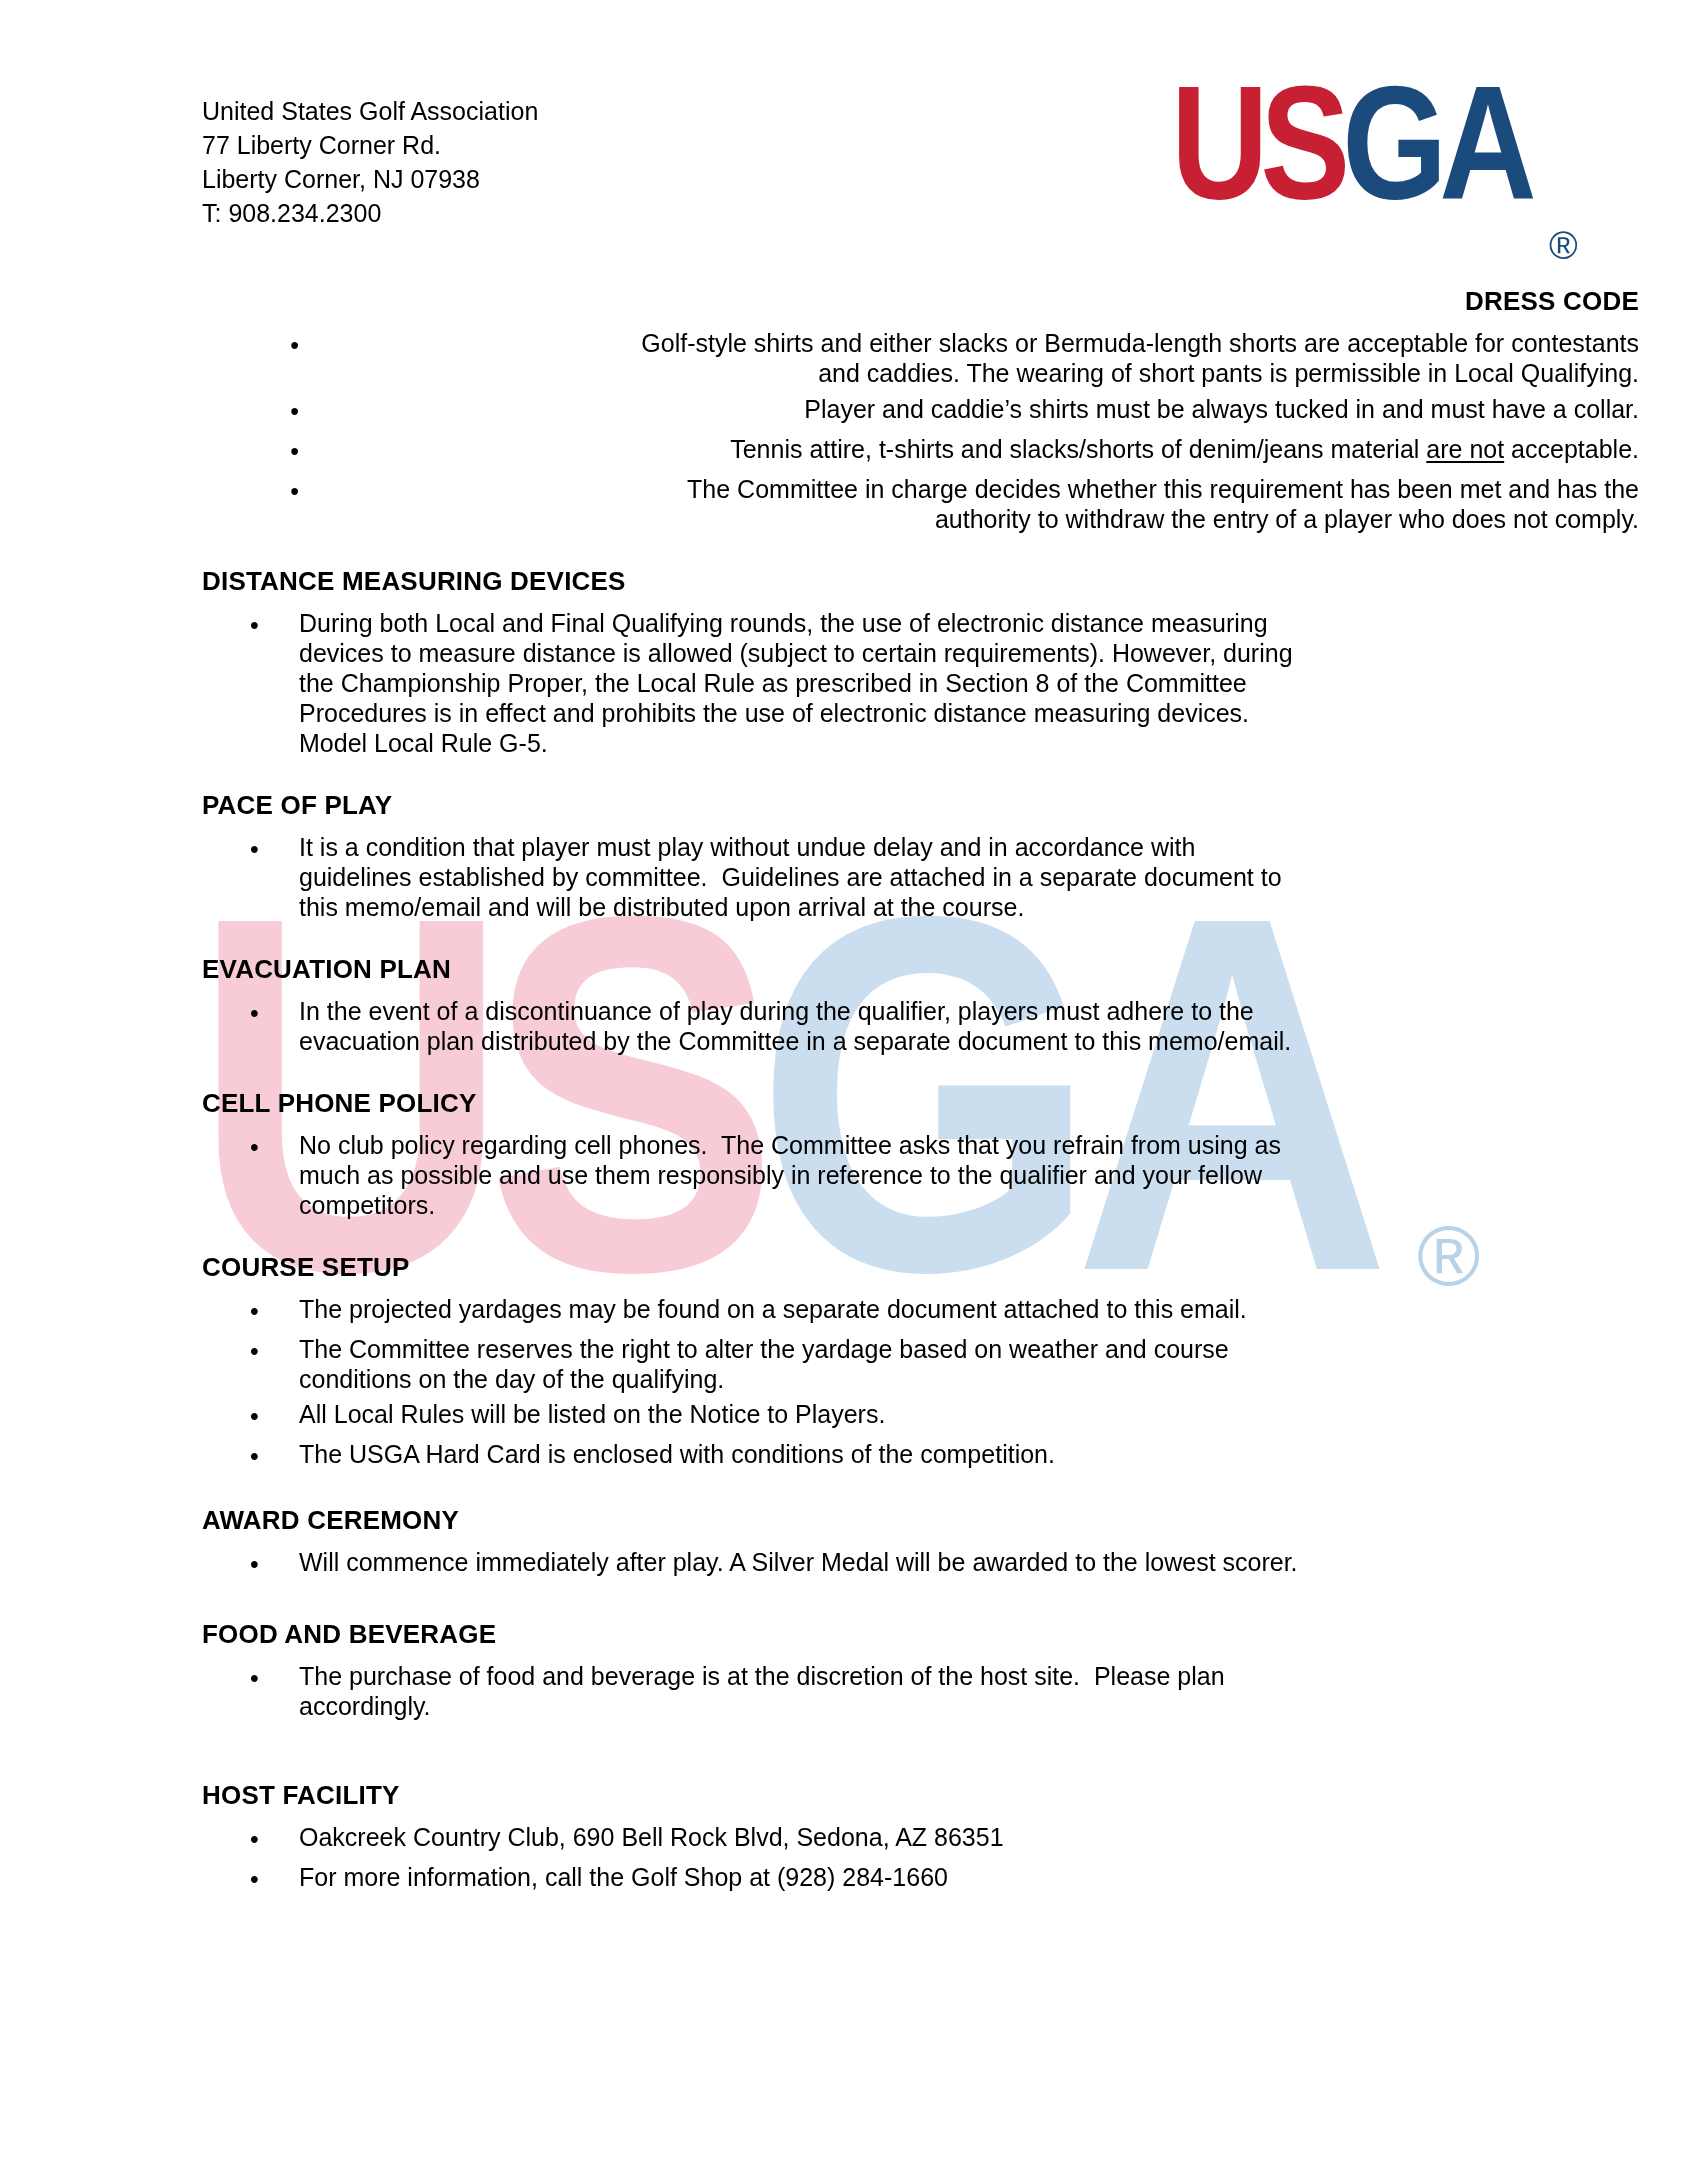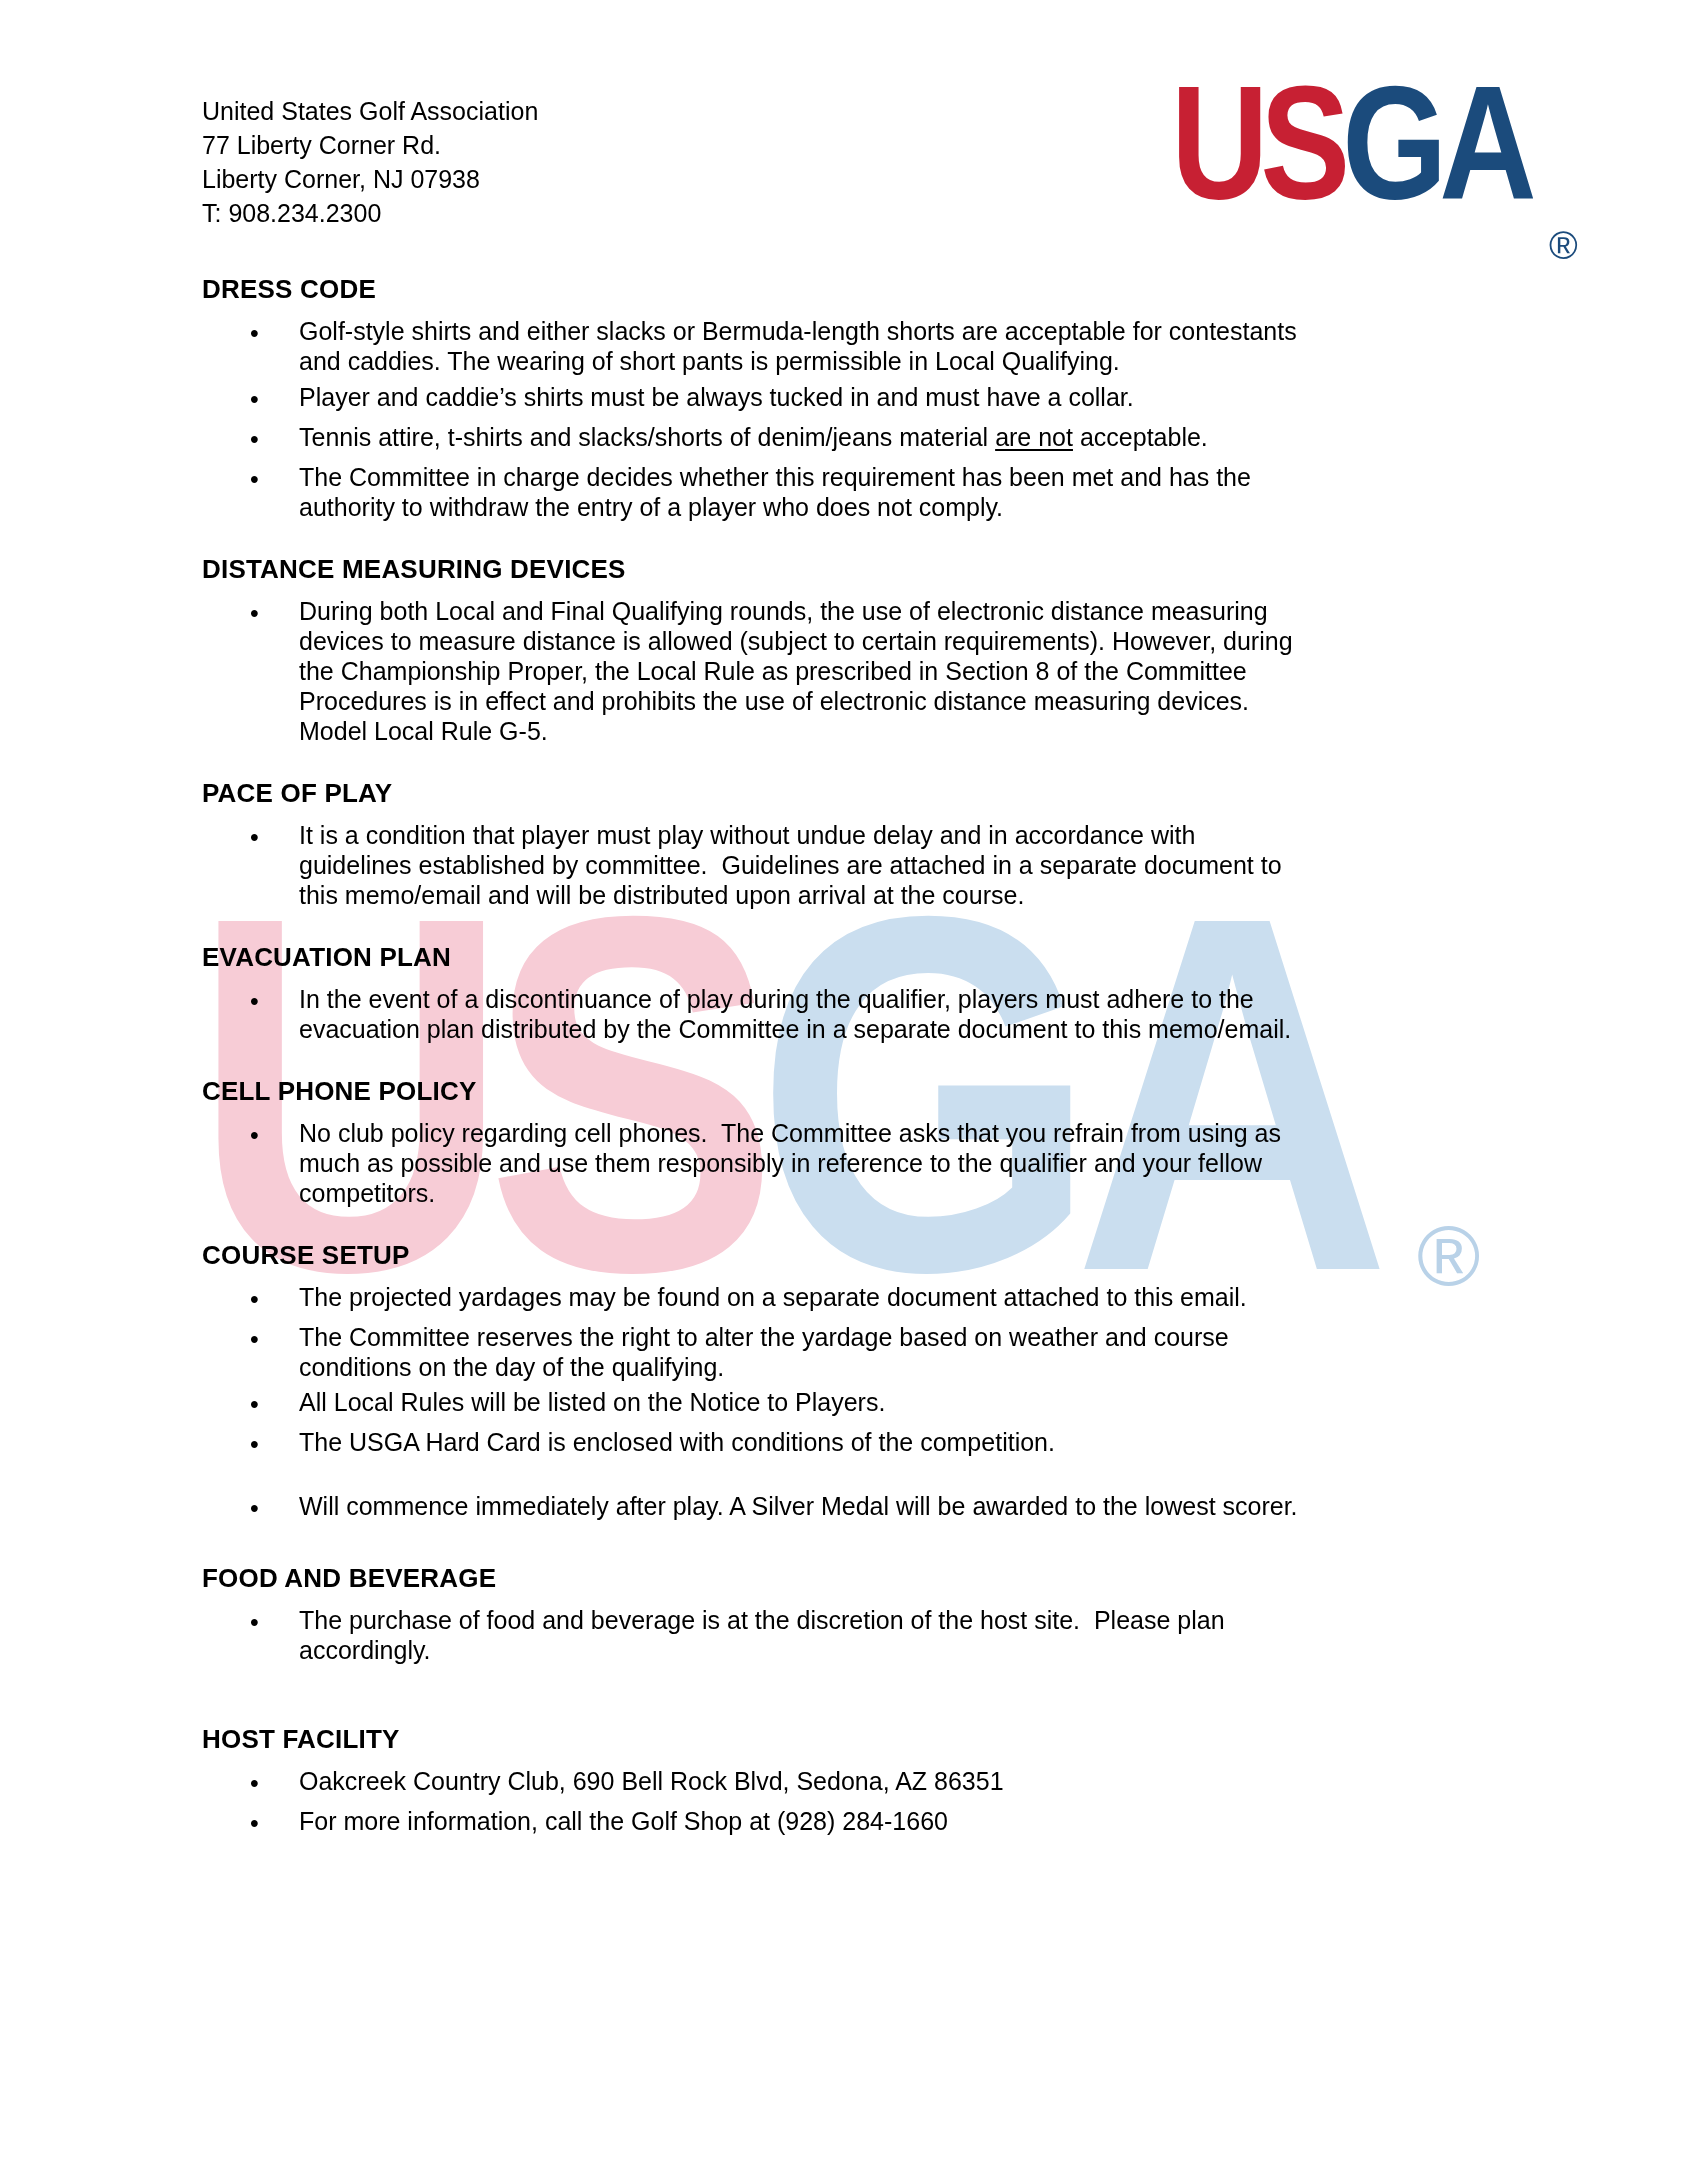--- a/index.html
+++ b/index.html
@@ -81,21 +81,21 @@
     position: absolute;
     left: 378px;
     top: 165px;
     font-size: 39px;
     line-height: 39px;
     color: var(--logo-navy, #1b4b7c);
   }
 
   
   .section { margin-top: 30px; }
-  .section-dress-code { margin-top: 42px; }
+  .section-dress-code { margin-top: 54px; text-align: right; }
   .section-food-and-beverage { margin-top: 36px; }
   .section-host-facility { margin-top: 57px; }
 
   .section-title {
     margin: 0 0 10px 0;
     font-size: 26px;
     line-height: 34px;
     font-weight: bold;
     letter-spacing: 0.2px;
   }
@@ -226,20 +226,21 @@
   </li>
 
   <li class="bullet-item">
     <span class="dot">•</span>
     <span class="bullet-text">The USGA Hard Card is enclosed with conditions of the competition.</span>
   </li>
 </ul>
   </section>
 
   <section class="section section-award-ceremony">
+    <h2 class="section-title">AWARD CEREMONY</h2>
     <ul class="bullets">
   <li class="bullet-item">
     <span class="dot">•</span>
     <span class="bullet-text">Will commence immediately after play. A Silver Medal will be awarded to the lowest scorer.</span>
   </li>
 </ul>
   </section>
 
   <section class="section section-food-and-beverage">
     <h2 class="section-title">FOOD AND BEVERAGE</h2>

